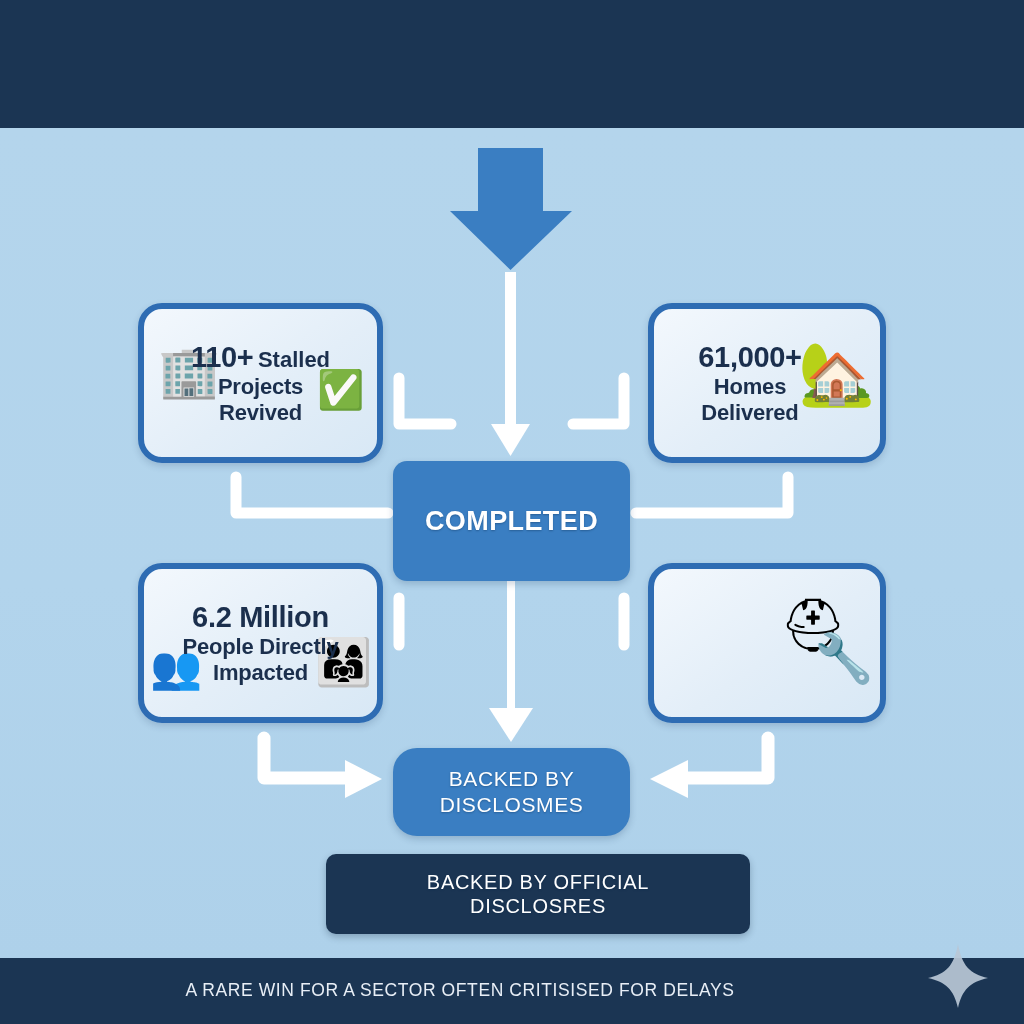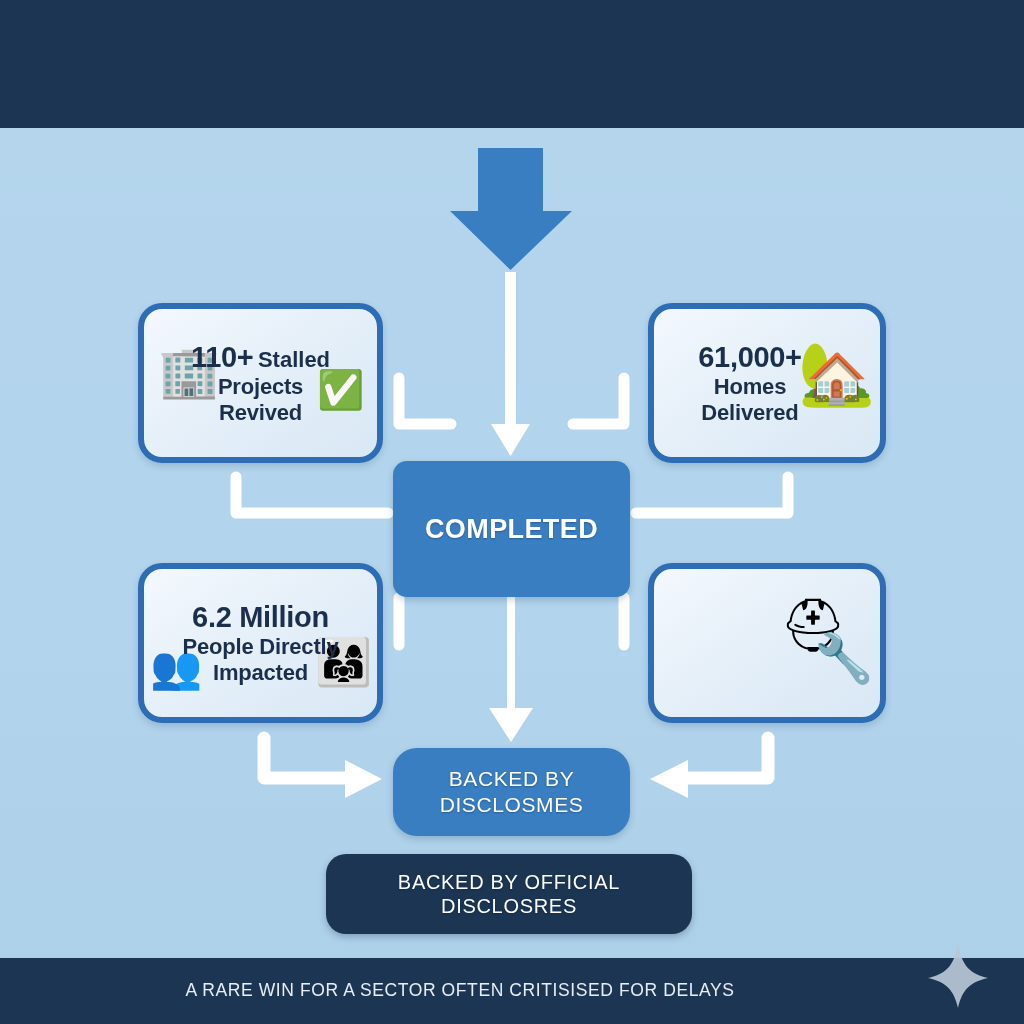--- a/index.html
+++ b/index.html
@@ -113,42 +113,42 @@
     display: flex;
     align-items: center;
     justify-content: center;
     text-align: center;
     color: #ffffff;
     font-weight: bold;
     line-height: 1.22;
     text-shadow: 0 1px 2px rgba(10,40,75,0.35);
   }
   #node-hub {
-    left: 393px; top: 461px; width: 237px; height: 136px;
+    left: 393px; top: 461px; width: 237px; height: 120px;
     background: #3a7ec2;
     border-radius: 14px;
     font-size: 27px;
     letter-spacing: 0.4px;
     box-shadow: 0 3px 7px rgba(20,52,90,0.22);
     z-index: 6;
   }
   #node-backed {
     left: 393px; top: 748px; width: 237px; height: 88px;
     background: #3a7ec2;
     border-radius: 24px;
     font-size: 21px;
     letter-spacing: 0.6px;
     font-weight: normal;
     box-shadow: 0 3px 7px rgba(20,52,90,0.22);
     z-index: 6;
   }
   #node-official {
-    left: 326px; top: 854px; width: 366px; height: 80px;
+    left: 326px; top: 854px; width: 424px; height: 80px;
     background: #1b3553;
-    border-radius: 20px;
+    border-radius: 10px;
     font-size: 20px;
     letter-spacing: 0.7px;
     font-weight: normal;
     box-shadow: 0 3px 7px rgba(15,35,60,0.28);
     z-index: 6;
   }
 
   
   #wires {
     position: absolute;

